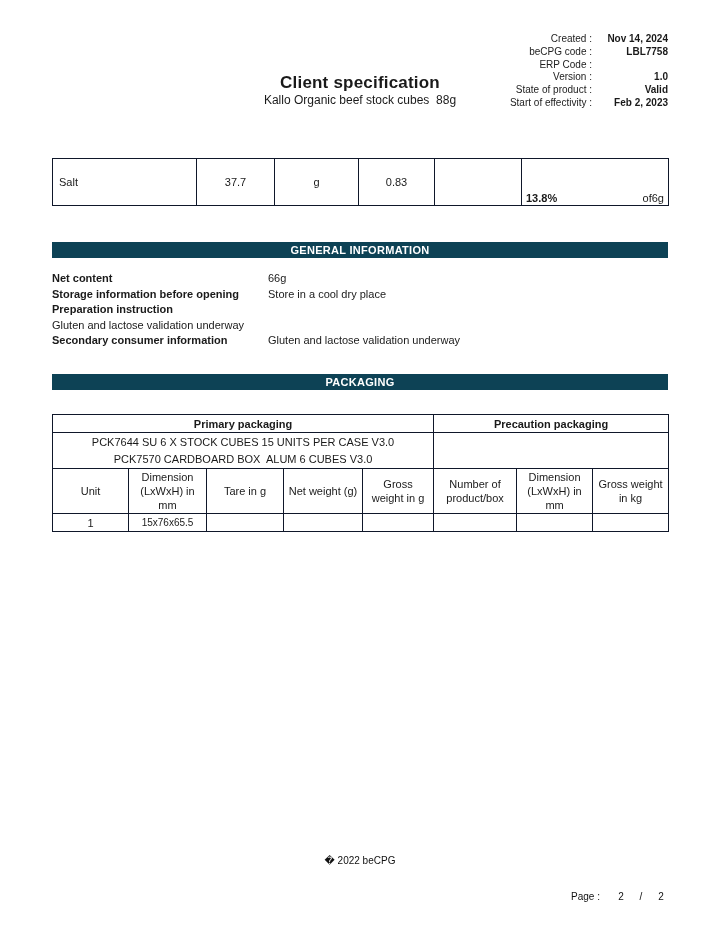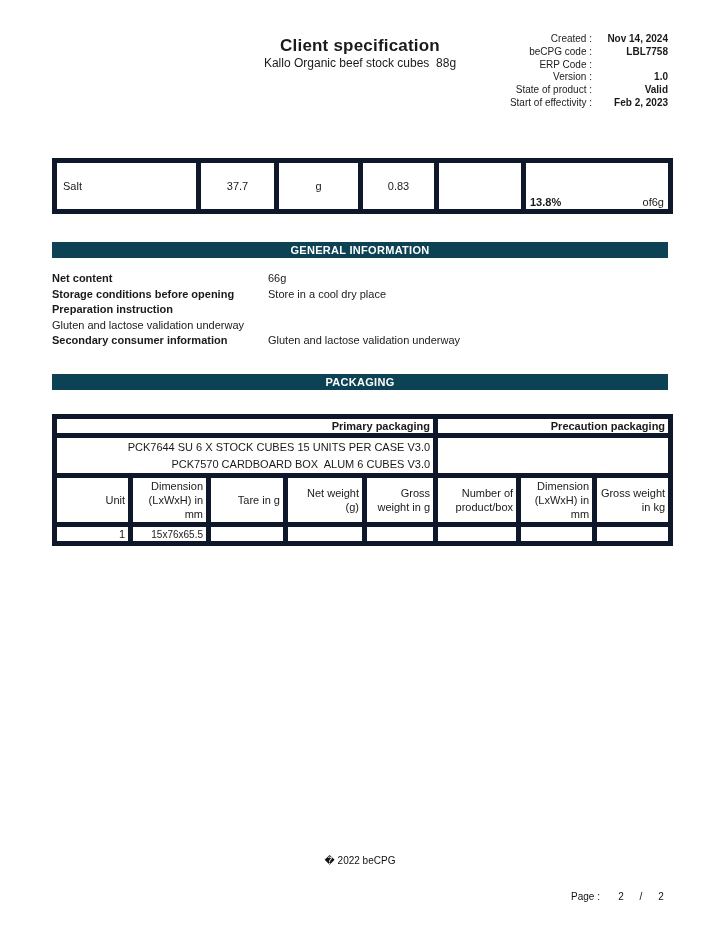--- a/index.html
+++ b/index.html
@@ -16,34 +16,34 @@
   .page {
     position: absolute; inset: 0;
     background: #fff;
   }
 
   
   .title-block {
     position: absolute; top: 36px; left: 52px; width: 616px;
     text-align: center;
   }
-  .doc-title { font-size: 17px; font-weight: bold; line-height: 19px; letter-spacing: 0.2px; }
+  .doc-title { font-size: 17px; font-weight: bold; line-height: 19px; letter-spacing: 0.2px; margin-top: 37px; }
   .doc-subtitle { font-size: 12px; line-height: 14px; margin-top: 1px; }
 
   .meta-block {
     position: absolute; top: 33px; right: 52px; width: 172px;
     font-size: 10px; line-height: 12.8px;
   }
   .meta-row { display: flex; justify-content: flex-end; }
   .meta-label { width: 96px; text-align: right; color: #222; }
   .meta-value { width: 76px; text-align: right; font-weight: bold; }
 
   
   table { border-collapse: collapse; table-layout: fixed; }
-  td, th { border: 5px solid #0f172a; font-size: 11px; font-weight: normal; vertical-align: middle; }
+  td, th { border: 1px solid #0f172a; font-size: 11px; font-weight: normal; vertical-align: middle; }
 
   
   .nutrient-table { position: absolute; top: 158px; left: 52px; width: 616px; }
   .nutrient-table td { height: 20px; text-align: center; padding: 1px 4px; }
   .nutrient-table td.name-cell { text-align: left; padding-left: 6px; }
   .ri-cell-inner { display: flex; justify-content: space-between; align-items: center; margin-top: 32px; }
   .ri-cell-inner .ri-pct { font-weight: bold; }
 
   
   .section-bar {
@@ -55,21 +55,21 @@
   #pkg-bar { top: 374px; }
 
   
   .gi-list { position: absolute; top: 271px; left: 52px; width: 616px; font-size: 11px; }
   .gi-row { display: flex; align-items: flex-start; }
   .gi-label { width: 216px; font-weight: bold; line-height: 15.6px; flex: none; }
   .gi-value { flex: 1; line-height: 15.6px; }
 
   
   .pkg-table { position: absolute; top: 414px; left: 52px; width: 616px; }
-  .pkg-table td { padding: 1px 3px; text-align: right; }
+  .pkg-table td { padding: 1px 3px; text-align: center; }
   .pkg-head-cell { font-weight: bold; height: 18px; }
   .pkg-desc-cell { text-align: left; padding-left: 6px; line-height: 16.5px; height: 34px; }
   .pkg-col-head { height: 44px; line-height: 14px; vertical-align: middle; }
   .pkg-data-cell { height: 18px; }
   .pkg-data-cell.dim { font-size: 10px; }
 
   
   .copyright {
     position: absolute; top: 855px; left: 52px; width: 616px;
     text-align: center; font-size: 10px; color: #111;
@@ -148,21 +148,21 @@
   <div class="section-bar" id="gi-bar" style="background: rgb(13, 66, 85); color: rgb(255, 255, 255);">
     <span data-bind="general_information.heading">GENERAL INFORMATION</span>
   </div>
 
   <div class="gi-list">
     <div class="gi-row">
       <span class="gi-label" data-bind="general_information.rows.0.label">Net content</span>
       <span class="gi-value" data-bind="general_information.rows.0.value">66g</span>
     </div>
     <div class="gi-row">
-      <span class="gi-label" data-bind="general_information.rows.1.label">Storage conditions before opening</span>
+      <span class="gi-label" data-bind="general_information.rows.1.label">Storage information before opening</span>
       <span class="gi-value" data-bind="general_information.rows.1.value">Store in a cool dry place</span>
     </div>
     <div class="gi-row">
       <span class="gi-label" data-bind="general_information.rows.2.label">Preparation instruction</span>
     </div>
     <div class="gi-row">
       <span class="gi-value" data-bind="general_information.rows.3.value">Gluten and lactose validation underway</span>
     </div>
     <div class="gi-row">
       <span class="gi-label" data-bind="general_information.rows.4.label">Secondary consumer information</span>

